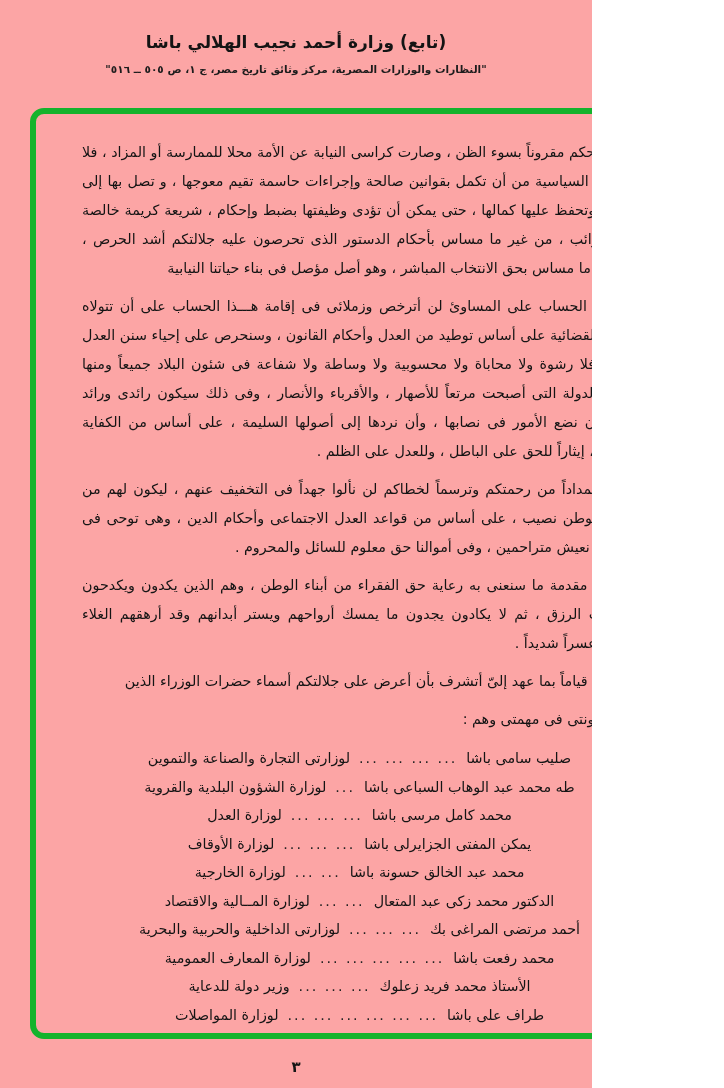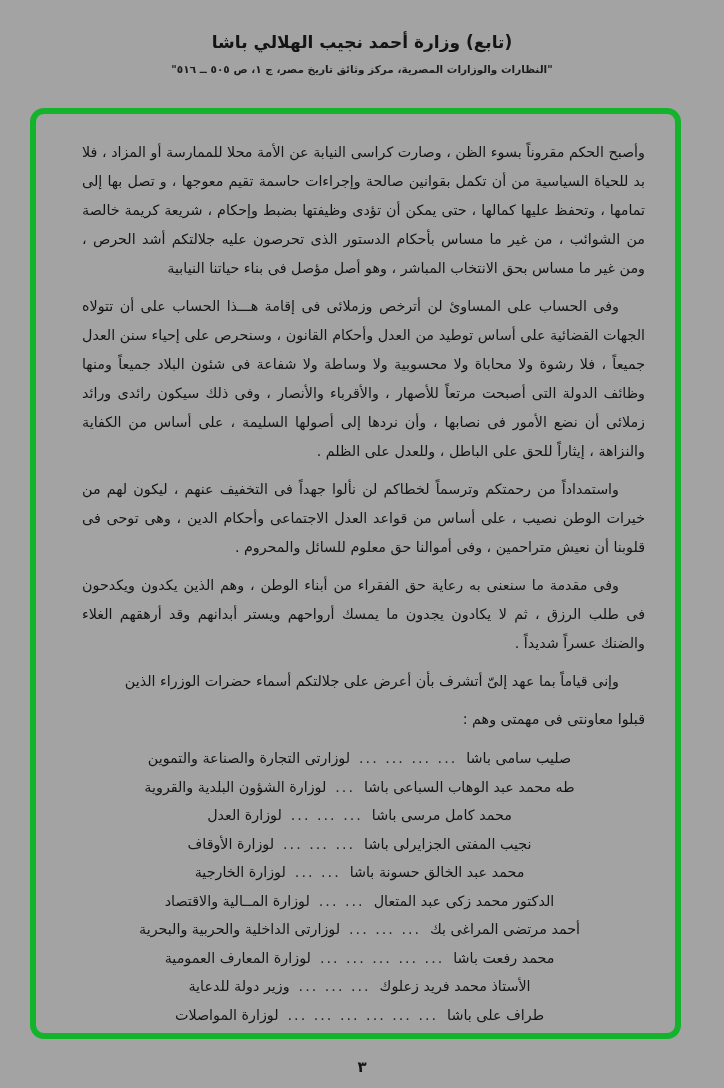--- a/index.html
+++ b/index.html
@@ -2,23 +2,23 @@
 <html lang="ar"><head>
 <meta charset="utf-8">
 <style>
   html,body{margin:0;padding:0;}
   body{
     background:#ffffff;
     font-family:"DejaVu Sans", sans-serif;
   }
   .page{
     position:relative;
-    width:724px;
+    width:592px;
     height:1088px;
-    background:#a3a3a3;
+    background:#fca5a5;
     overflow:hidden;
     color:#141414;
   }
   .header{
     position:absolute;
     top:32px; left:0; right:0;
     text-align:center;
     direction:rtl;
   }
   .header .title{
@@ -114,21 +114,21 @@
         <span>طه محمد عبد الوهاب السباعى باشا</span>
         <span class="dots">...</span>
         <span>لوزارة الشؤون البلدية والقروية</span>
       </div>
       <div class="minister-row">
         <span>محمد كامل مرسى باشا</span>
         <span class="dots">... ... ...</span>
         <span>لوزارة العدل</span>
       </div>
       <div class="minister-row">
-        <span>نجيب المفتى الجزايرلى باشا</span>
+        <span>يمكن المفتى الجزايرلى باشا</span>
         <span class="dots">... ... ...</span>
         <span>لوزارة الأوقاف</span>
       </div>
       <div class="minister-row">
         <span>محمد عبد الخالق حسونة باشا</span>
         <span class="dots">... ...</span>
         <span>لوزارة الخارجية</span>
       </div>
       <div class="minister-row">
         <span>الدكتور محمد زكى عبد المتعال</span>

